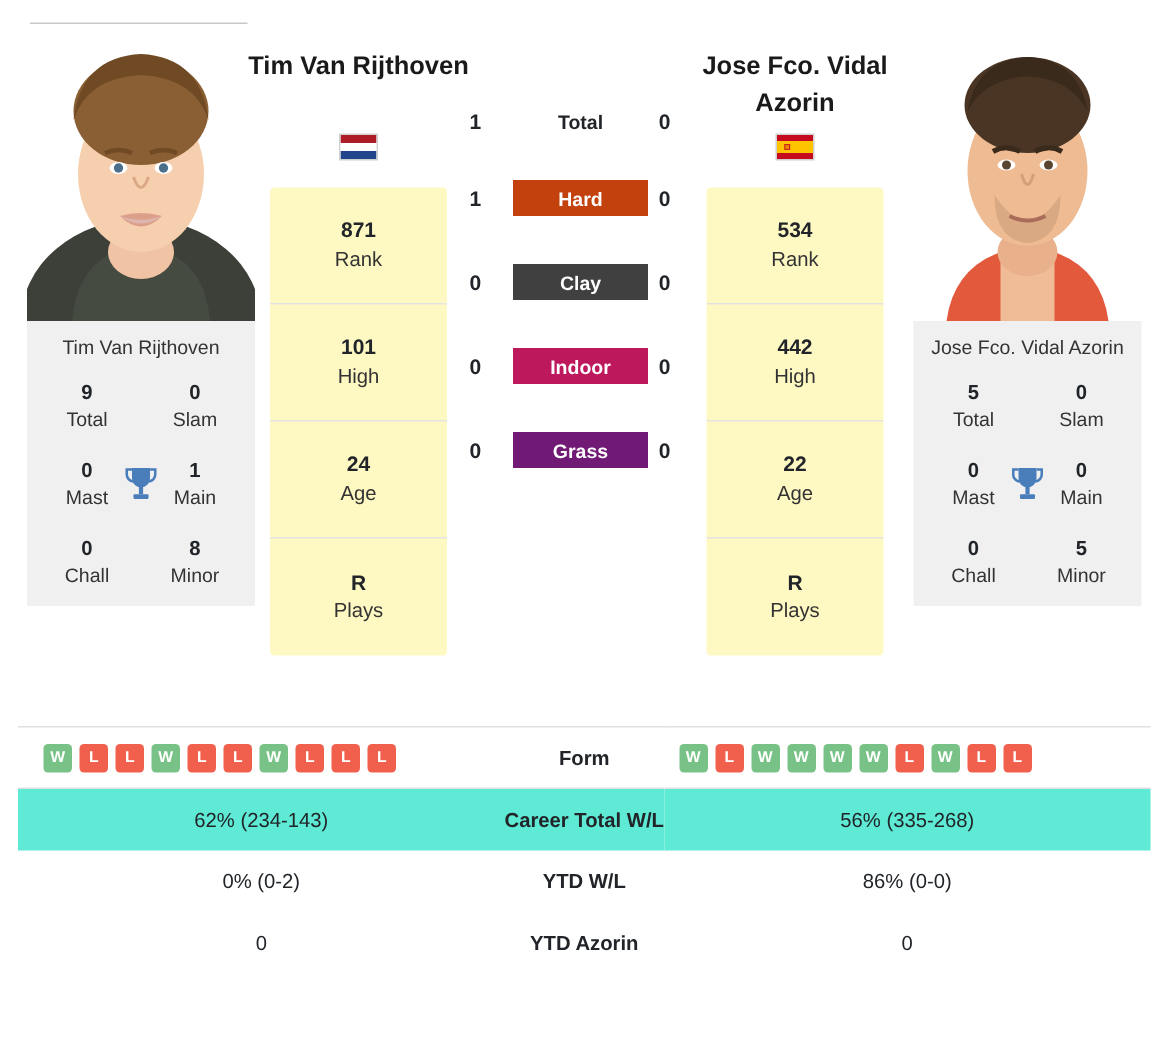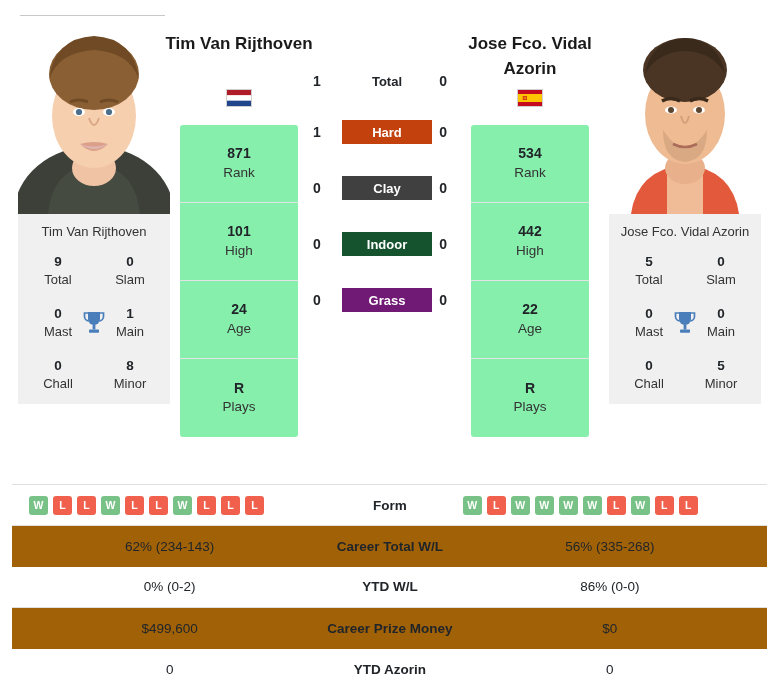--- a/index.html
+++ b/index.html
@@ -63,21 +63,21 @@
     position: absolute;
     left: 50%; top: 50%;
     transform: translate(-50%, -50%);
     width: 24px; height: 26px;
   }
 
   
   .stat-card {
     position: absolute; top: 125px;
     width: 118px;
-    background: #86efac;
+    background: #fef9c3;
     border-radius: 3px;
     overflow: hidden;
   }
   .stat-card.left  { left: 180px; }
   .stat-card.right { left: 471px; }
   .stat-row {
     height: 78px;
     display: flex; flex-direction: column;
     align-items: center; justify-content: center;
     border-bottom: 1px solid #e3e3e3;
@@ -132,21 +132,21 @@
     margin-left: -6px;
   }
 
   
   .cmp-table {
     position: absolute; left: 12px; top: 484px;
     width: 755px;
     border-collapse: collapse;
   }
   .cmp-table tr { height: 41px; }
-  .cmp-table tr.shaded { background: #a16207; }
+  .cmp-table tr.shaded { background: #5eead4; }
   .cmp-table tr.bordered td { border-top: 1px solid #e0e0e0; }
   .cmp-table td {
     text-align: center;
     font-size: 13.5px;
     color: #212529;
     vertical-align: middle;
   }
   .cmp-table td.side  { width: 43%; }
   .cmp-table td.label { width: 14%; font-weight: bold; white-space: nowrap; }
 
@@ -327,21 +327,21 @@
       </div>
 
       <div class="srow">
         <span class="sc-left">0</span>
         <span class="sbadge" style="background:#404040">Clay</span>
         <span class="sc-right">0</span>
       </div>
 
       <div class="srow">
         <span class="sc-left">0</span>
-        <span class="sbadge" style="background:#14532d">Indoor</span>
+        <span class="sbadge" style="background:#be185d">Indoor</span>
         <span class="sc-right">0</span>
       </div>
 
       <div class="srow">
         <span class="sc-left">0</span>
         <span class="sbadge" style="background:#701a75">Grass</span>
         <span class="sc-right">0</span>
       </div>
     </div>
 
@@ -420,25 +420,20 @@
       <tr class="shaded bordered">
         <td class="side">62% (234-143)</td>
         <td class="label">Career Total W/L</td>
         <td class="side">56% (335-268)</td>
       </tr>
       <tr>
         <td class="side">0% (0-2)</td>
         <td class="label">YTD W/L</td>
         <td class="side">86% (0-0)</td>
       </tr>
-      <tr class="shaded bordered">
-        <td class="side">$499,600</td>
-        <td class="label">Career Prize Money</td>
-        <td class="side">$0</td>
-      </tr>
       <tr>
         <td class="side">0</td>
         <td class="label">YTD Azorin</td>
         <td class="side">0</td>
       </tr>
     </tbody>
   </table>
 
 </div>
 

